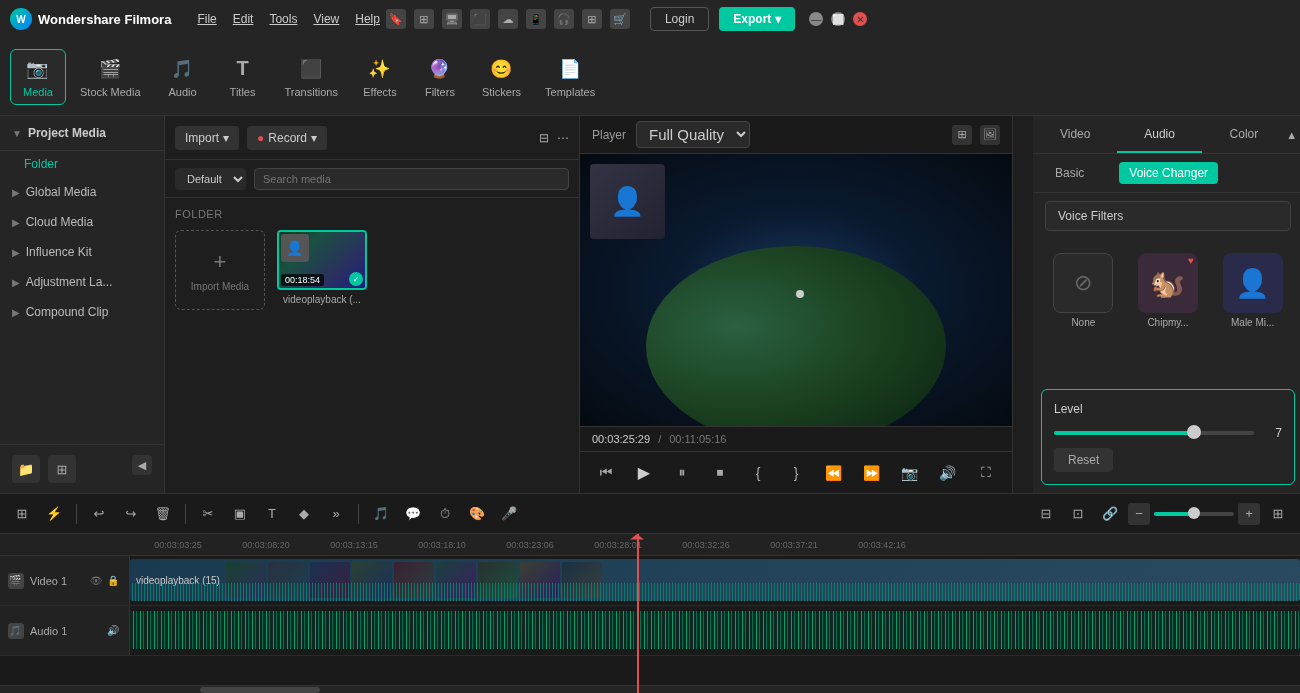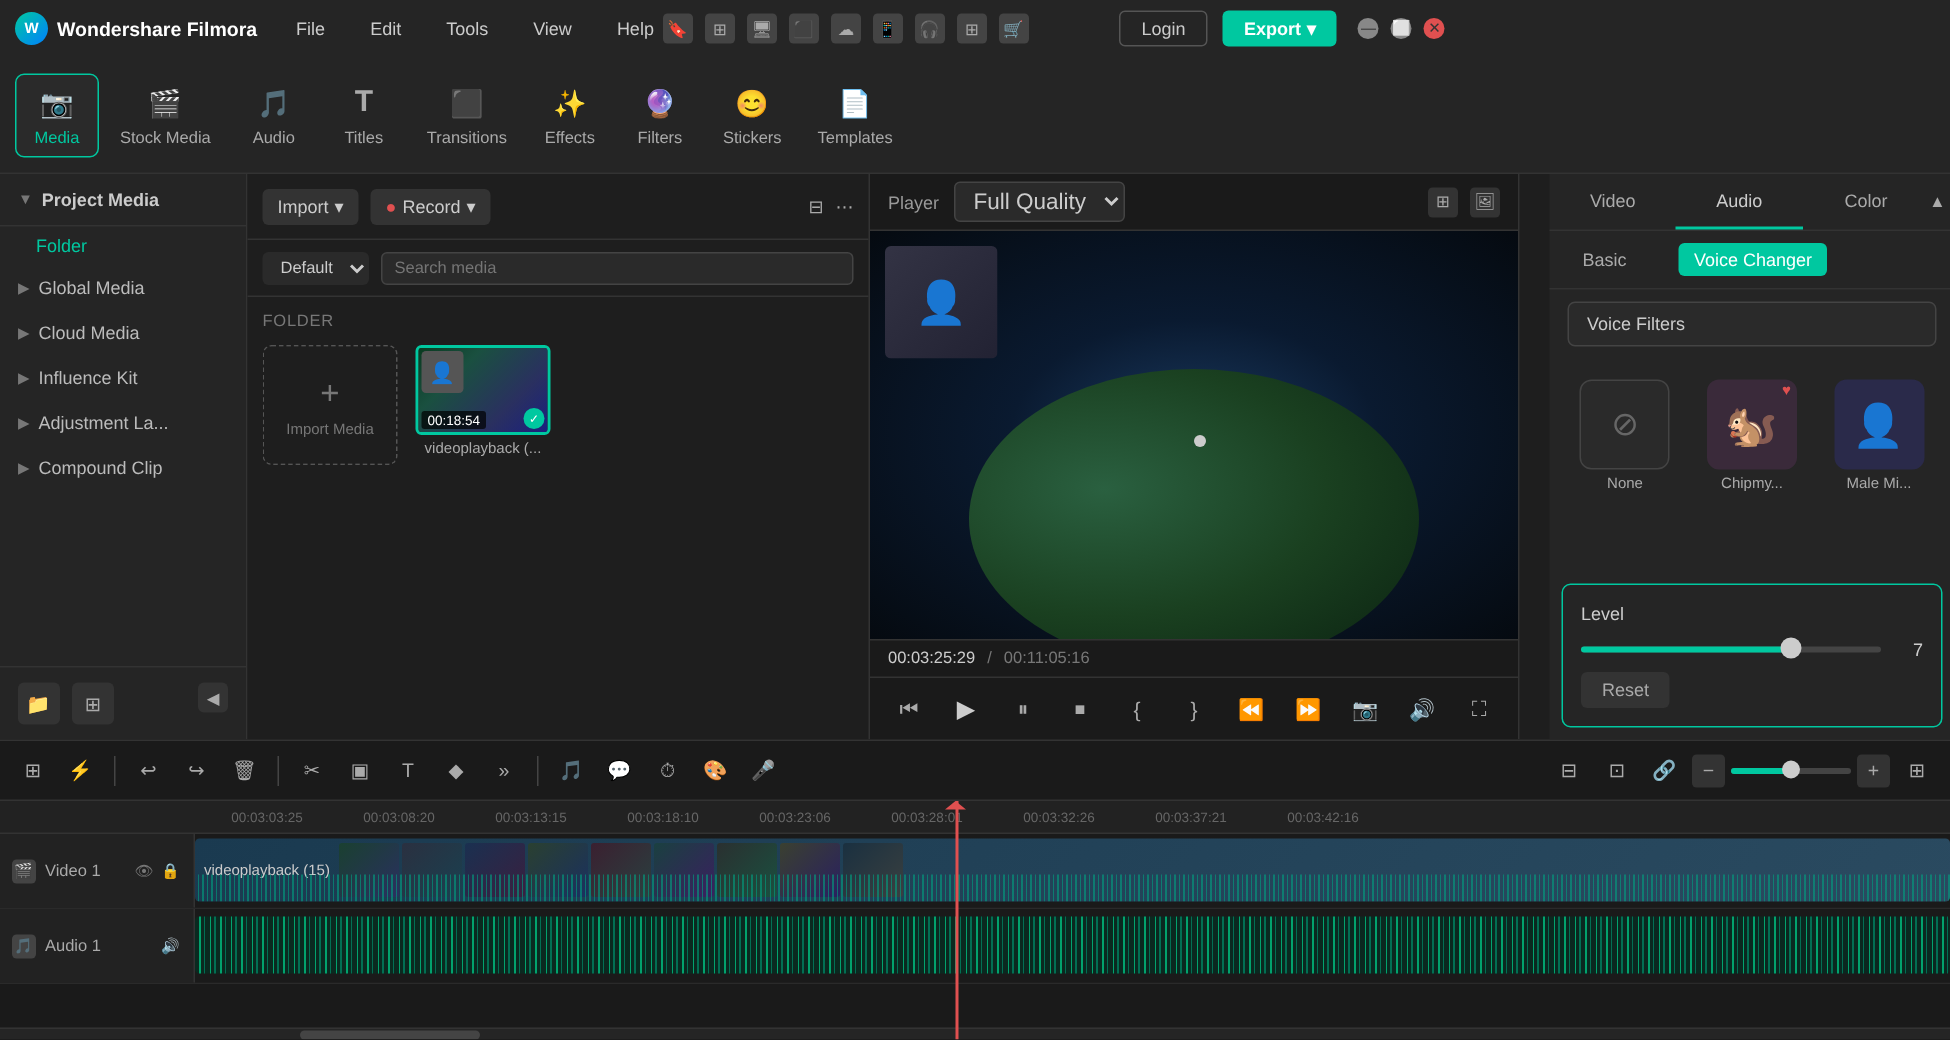--- a/index.html
+++ b/index.html
@@ -35,23 +35,24 @@
     }
     .logo-icon {
       width: 22px; height: 22px;
       background: linear-gradient(135deg, #00c8a0, #0080ff);
       border-radius: 50%;
       display: flex; align-items: center; justify-content: center;
       color: white; font-size: 10px; font-weight: bold;
     }
     .titlebar-menus {
       display: flex;
-      gap: 18px;
-      color: #ccc;
-      font-size: 12px;
+      gap: 4px;
+      color: #ccc;
+      font-size: 12px;
+      text-decoration: underline;
     }
     .titlebar-menus span {
       cursor: pointer;
       padding: 4px 6px;
       border-radius: 3px;
     }
     .titlebar-center {
       flex: 1;
       text-align: center;
       color: #aaa;
@@ -76,21 +77,20 @@
       gap: 10px;
     }
     .login-btn {
       background: transparent;
       border: 1px solid #555;
       color: #ccc;
       padding: 4px 14px;
       border-radius: 4px;
       cursor: pointer;
       font-size: 12px;
-      margin-left: 40px;
     }
     .export-btn {
       background: #00c8a0;
       border: none;
       color: #fff;
       padding: 5px 14px;
       border-radius: 4px;
       cursor: pointer;
       font-size: 12px;
       font-weight: 600;

